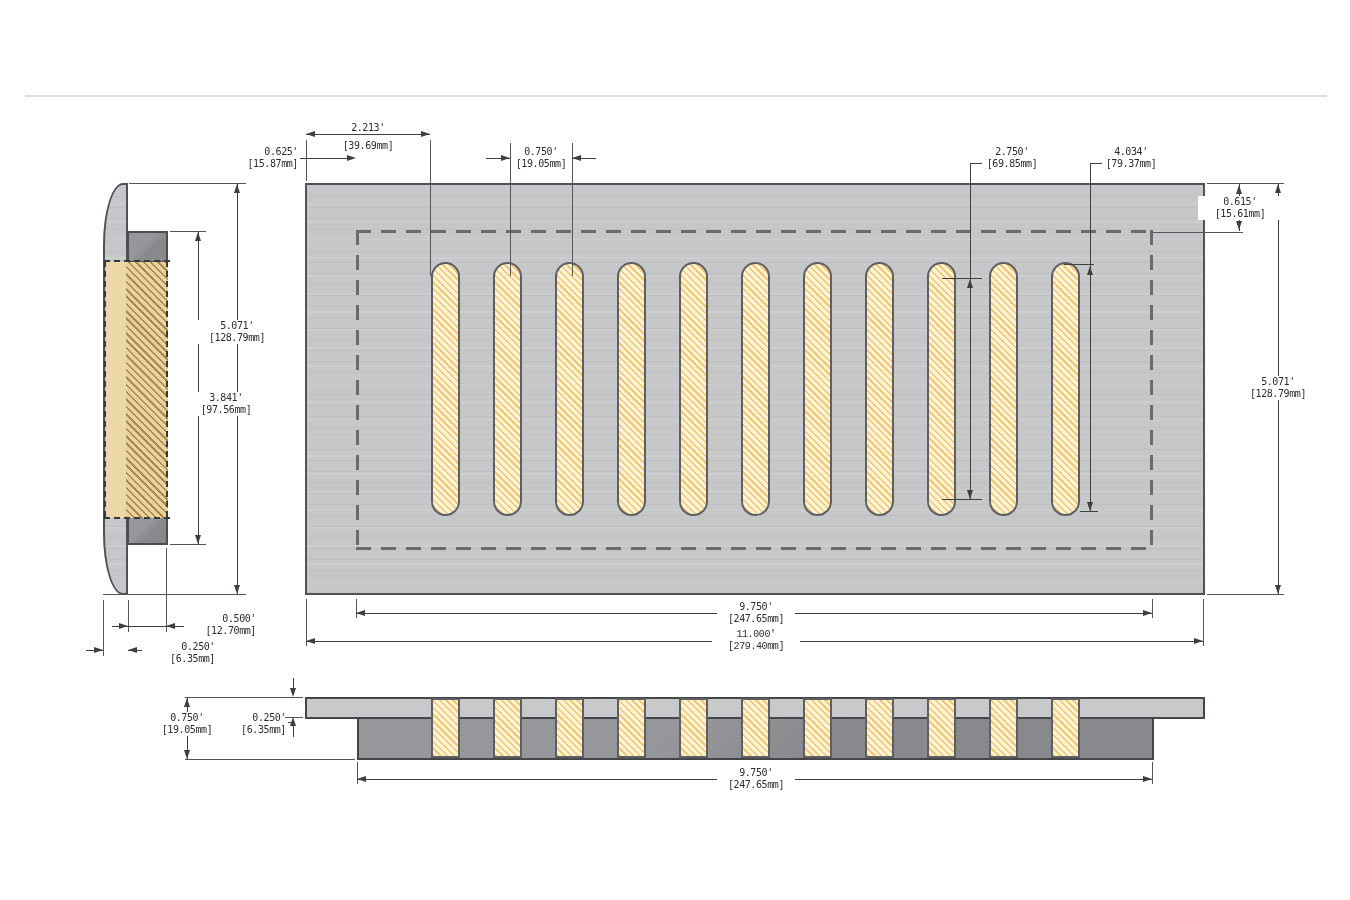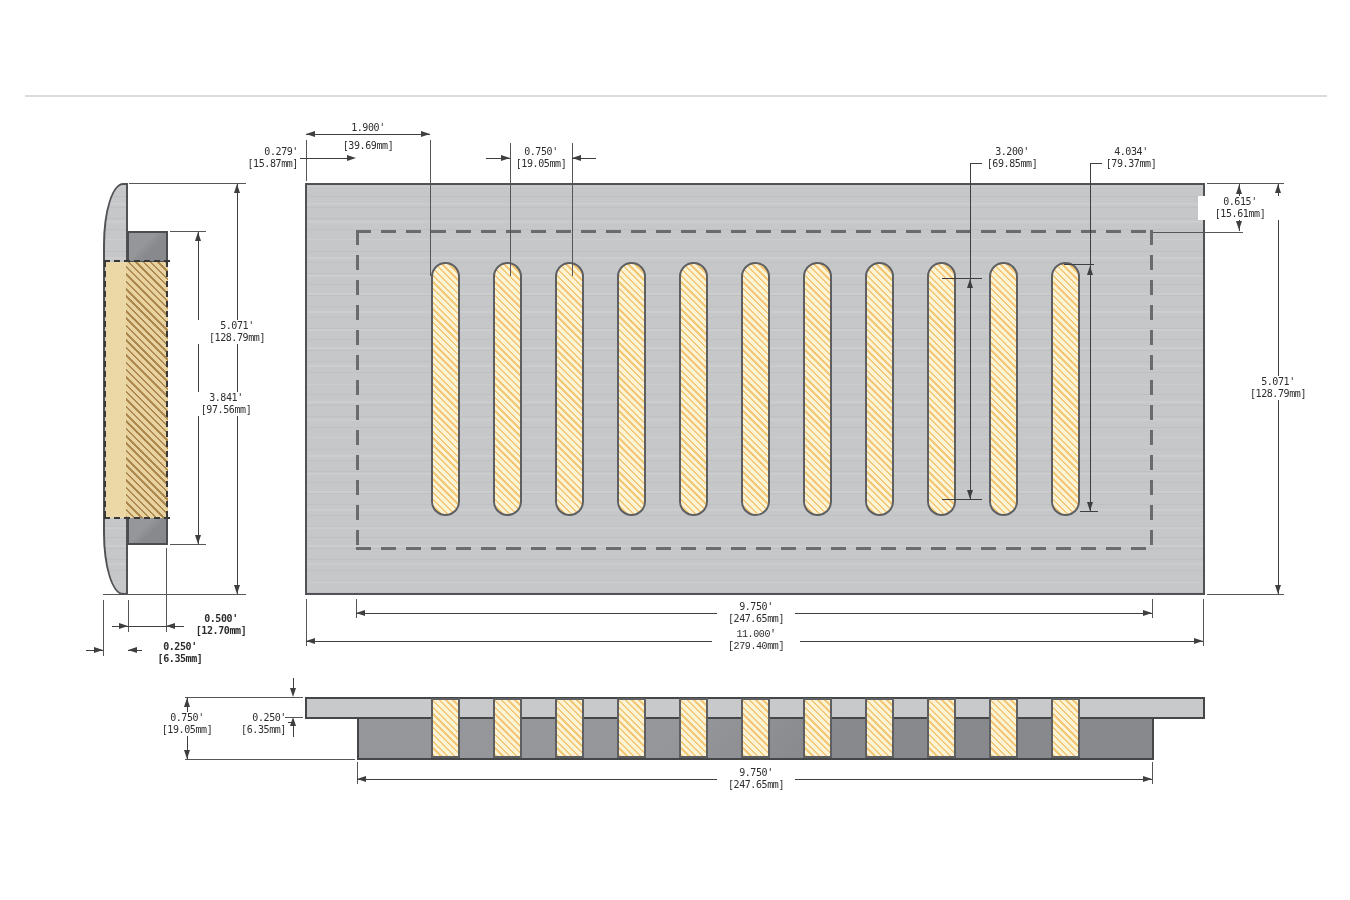--- a/index.html
+++ b/index.html
@@ -15,21 +15,21 @@
   .ah{position:absolute;width:0;height:0;z-index:5;}
   .ah.up{border-left:3.5px solid transparent;border-right:3.5px solid transparent;border-bottom:9px solid #3e3f41;}
   .ah.down{border-left:3.5px solid transparent;border-right:3.5px solid transparent;border-top:9px solid #3e3f41;}
   .ah.left{border-top:3.5px solid transparent;border-bottom:3.5px solid transparent;border-right:9px solid #3e3f41;}
   .ah.right{border-top:3.5px solid transparent;border-bottom:3.5px solid transparent;border-left:9px solid #3e3f41;}
   
   .lbl{position:absolute;z-index:6;text-align:center;color:#2d2d2e;font-size:10px;line-height:12px;
        letter-spacing:-0.4px;white-space:nowrap;}
   .lbl .r{display:block;}
   .lbl.ta-r{text-align:right;}
-  .lbl.ta-l{text-align:center;font-weight:bold;}
+  .lbl.ta-l{text-align:right;}
   .bgw{background:#fff;padding:0 2px;}
   
   .plate{position:absolute;background-color:#c6c7c9;border:2px solid #515256;z-index:1;
      background-image:repeating-linear-gradient(180deg,rgba(255,255,255,0.10) 0 2px,transparent 2px 18px),
                       repeating-linear-gradient(180deg,rgba(0,0,0,0.035) 0 1px,transparent 1px 11px);}
   .dark{position:absolute;background-color:#8e9094;border:2px solid #4c4d50;z-index:1;
      background-image:linear-gradient(135deg,rgba(255,255,255,0.06) 0 40%,rgba(0,0,0,0.05) 60% 100%);}
   .hatch{background-color:#fcf3d5;
      background-image:repeating-linear-gradient(45deg,rgba(242,197,115,0.95) 0 1.7px,transparent 1.7px 4.8px);}
   .hatchDark{background-color:#e8d2a0;
@@ -109,44 +109,44 @@
   <div class="mdashV" style="left:356px;top:230px;height:320px;"></div>
   <div class="mdashV" style="left:1150px;top:230px;height:320px;"></div>
   <div id="plan-slots"></div>
 
   <div class="lv ext" style="left:306px;top:140px;height:41px;"></div>
   <div class="lv ext" style="left:430px;top:140px;height:136px;"></div>
   <div class="lh" style="left:306px;top:134px;width:124px;"></div>
   <div class="ah left" style="left:306px;top:130.5px;"></div>
   <div class="ah right" style="left:421px;top:130.5px;"></div>
   <div class="lbl" style="left:328px;top:122px;width:80px;">
-    <span class="r">1.900'</span>
+    <span class="r">2.213'</span>
     <span class="r" style="margin-top:6px;">[39.69mm]</span>
   </div>
 
   <div class="lh" style="left:300px;top:158px;width:52px;"></div>
   <div class="ah right" style="left:347px;top:154.5px;"></div>
   <div class="lbl ta-r" style="left:238px;top:146px;width:60px;">
-    <span class="r">0.279'</span>
+    <span class="r">0.625'</span>
     <span class="r">[15.87mm]</span>
   </div>
 
   <div class="lv ext" style="left:510px;top:143px;height:133px;"></div>
   <div class="lv ext" style="left:572px;top:143px;height:133px;"></div>
   <div class="lh" style="left:486px;top:158px;width:24px;"></div>
   <div class="lh" style="left:572px;top:158px;width:24px;"></div>
   <div class="ah right" style="left:501px;top:154.5px;"></div>
   <div class="ah left" style="left:572px;top:154.5px;"></div>
   <div class="lbl" style="left:501px;top:146px;width:80px;">
     <span class="r">0.750'</span>
     <span class="r">[19.05mm]</span>
   </div>
 
   <div class="lbl" style="left:972px;top:146px;width:80px;">
-    <span class="r">3.200'</span>
+    <span class="r">2.750'</span>
     <span class="r">[69.85mm]</span>
   </div>
   <div class="lh" style="left:970px;top:163px;width:12px;"></div>
   <div class="lv" style="left:970px;top:163px;height:337px;"></div>
   <div class="lh" style="left:942px;top:278px;width:40px;"></div>
   <div class="lh" style="left:942px;top:499px;width:40px;"></div>
   <div class="ah up" style="left:966.5px;top:279px;"></div>
   <div class="ah down" style="left:966.5px;top:490px;"></div>
 
   <div class="lbl" style="left:1091px;top:146px;width:80px;">

